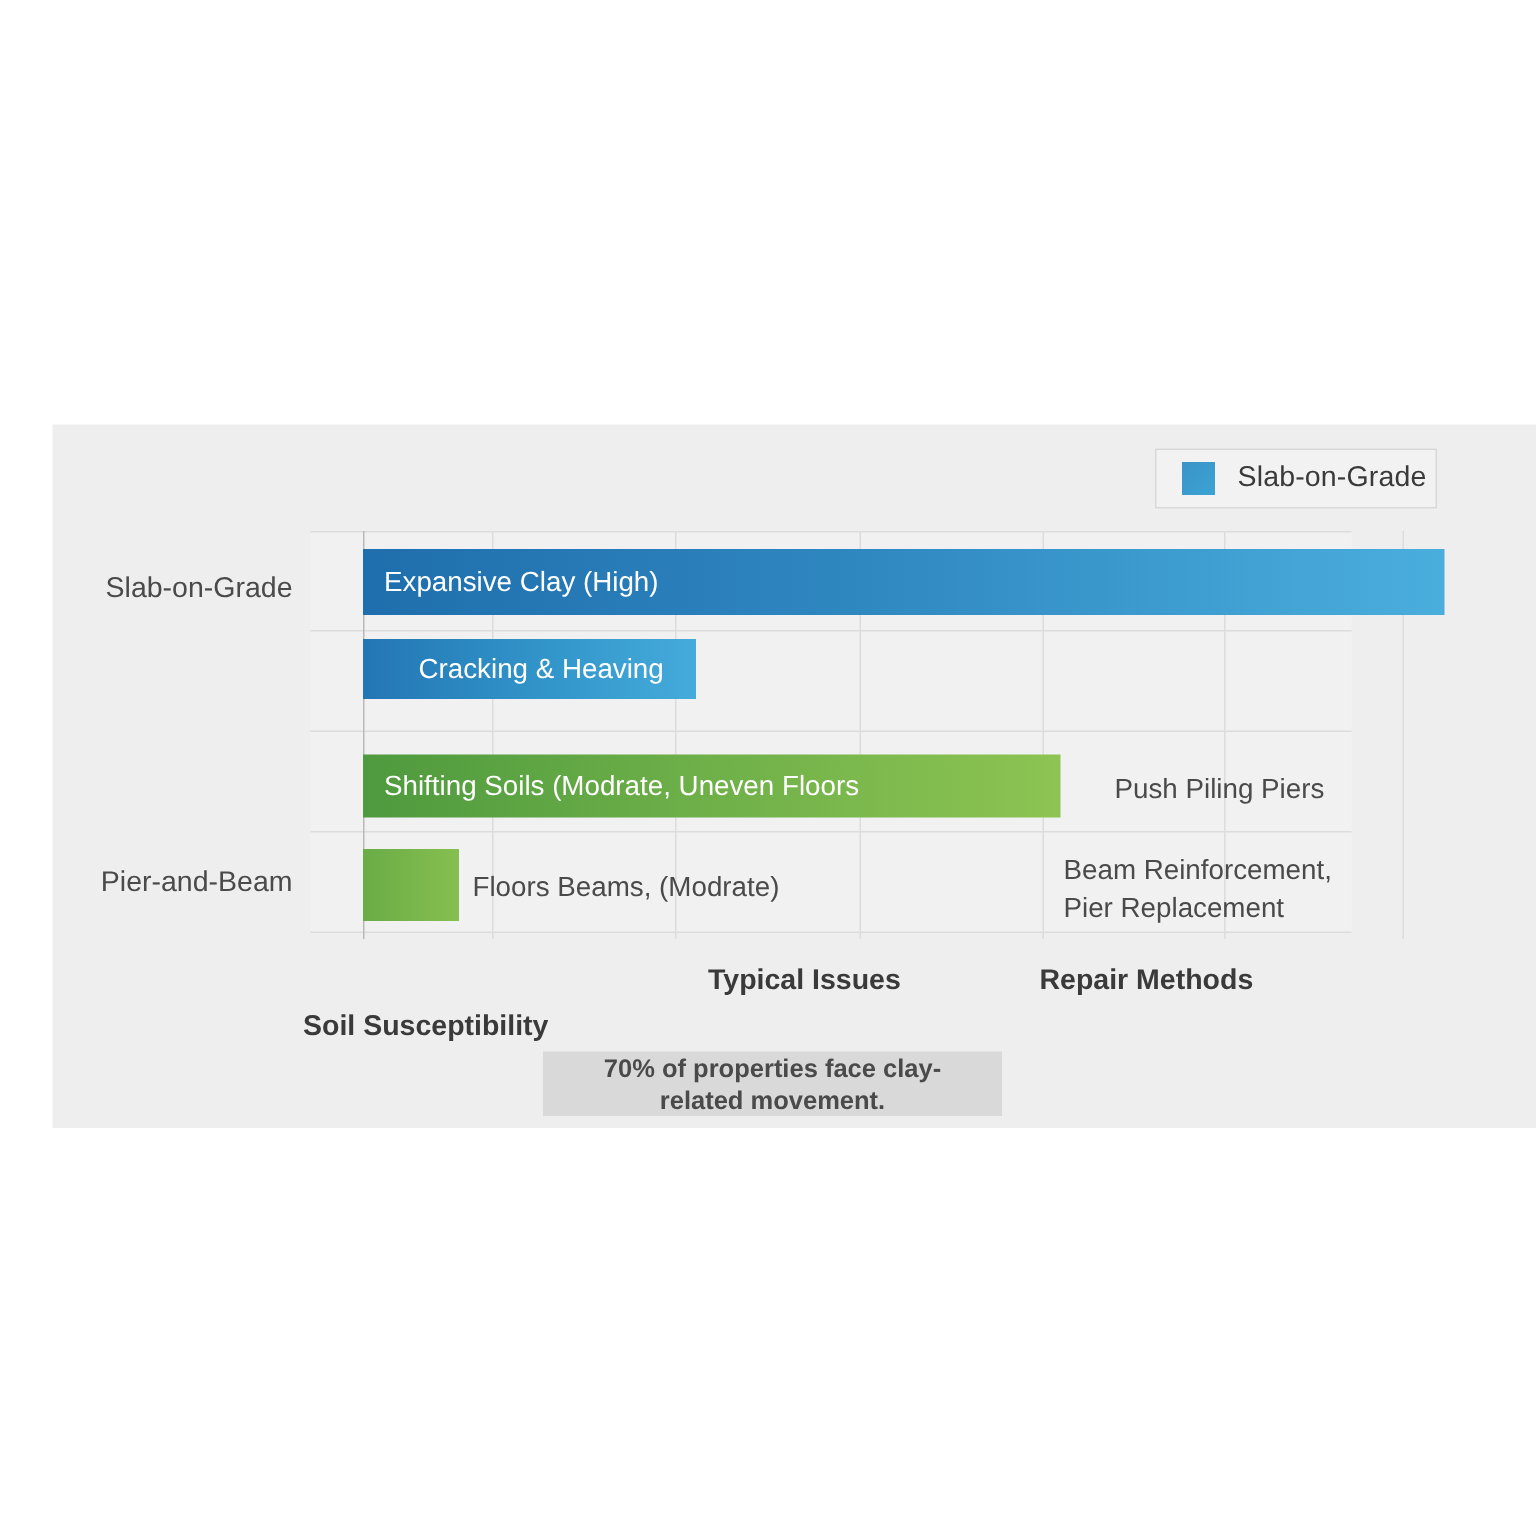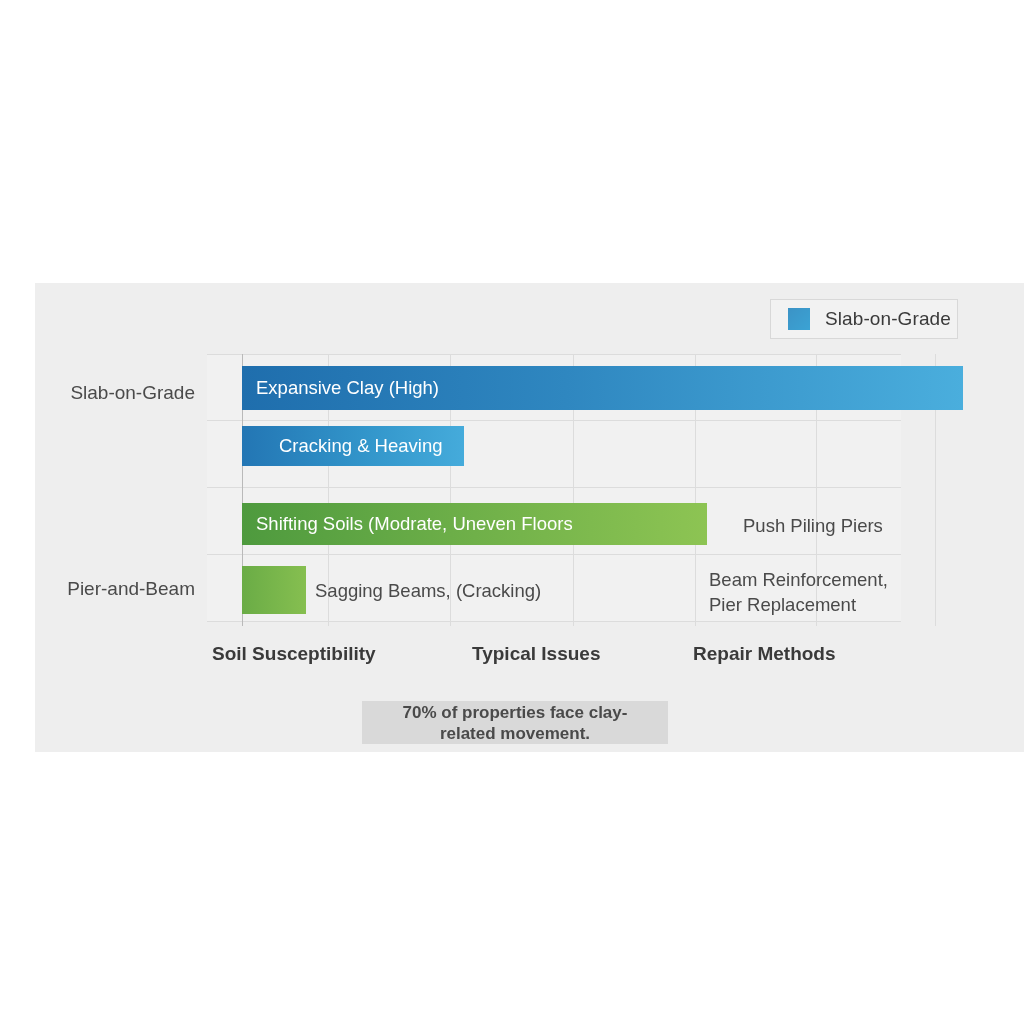--- a/index.html
+++ b/index.html
@@ -214,30 +214,30 @@
 
       <div class="bar blue-mid" style="left:35px; top:72px; width:222px; height:40px;padding-left:37px;">
         <span>Cracking &amp; Heaving</span>
       </div>
 
       <div class="bar green-dark" style="left:35px; top:149px; width:465px; height:42px;">
         <span>Shifting Soils (Modrate, Uneven Floors</span>
       </div>
 
       <div class="bar green-light" style="left:35px; top:212px; width:64px; height:48px; padding-left:0;"></div>
-      <div class="celltext" style="left:108px; top:224px;">Sagging Beams, (Cracking)</div>
+      <div class="celltext" style="left:108px; top:224px;">Floors Beams, (Modrate)</div>
 
       <div class="celltext" style="left:502px; top:159px;margin-left:34px;">Push Piling Piers</div>
 
       <div class="celltext" style="left:502px; top:213px;">Beam Reinforcement,
 Pier Replacement</div>
 
     </div>
 
-    <div class="colhdr" style="left:177px;">Soil Susceptibility</div>
+    <div class="colhdr" style="left:167px;margin-top:31px;">Soil Susceptibility</div>
     <div class="colhdr" style="left:437px;text-align:center;">Typical Issues</div>
     <div class="colhdr" style="left:658px;">Repair Methods</div>
 
     <div id="footnote">70% of properties face clay-
 related movement.</div>
 
   </div>
 </div>
 
 </body></html>

